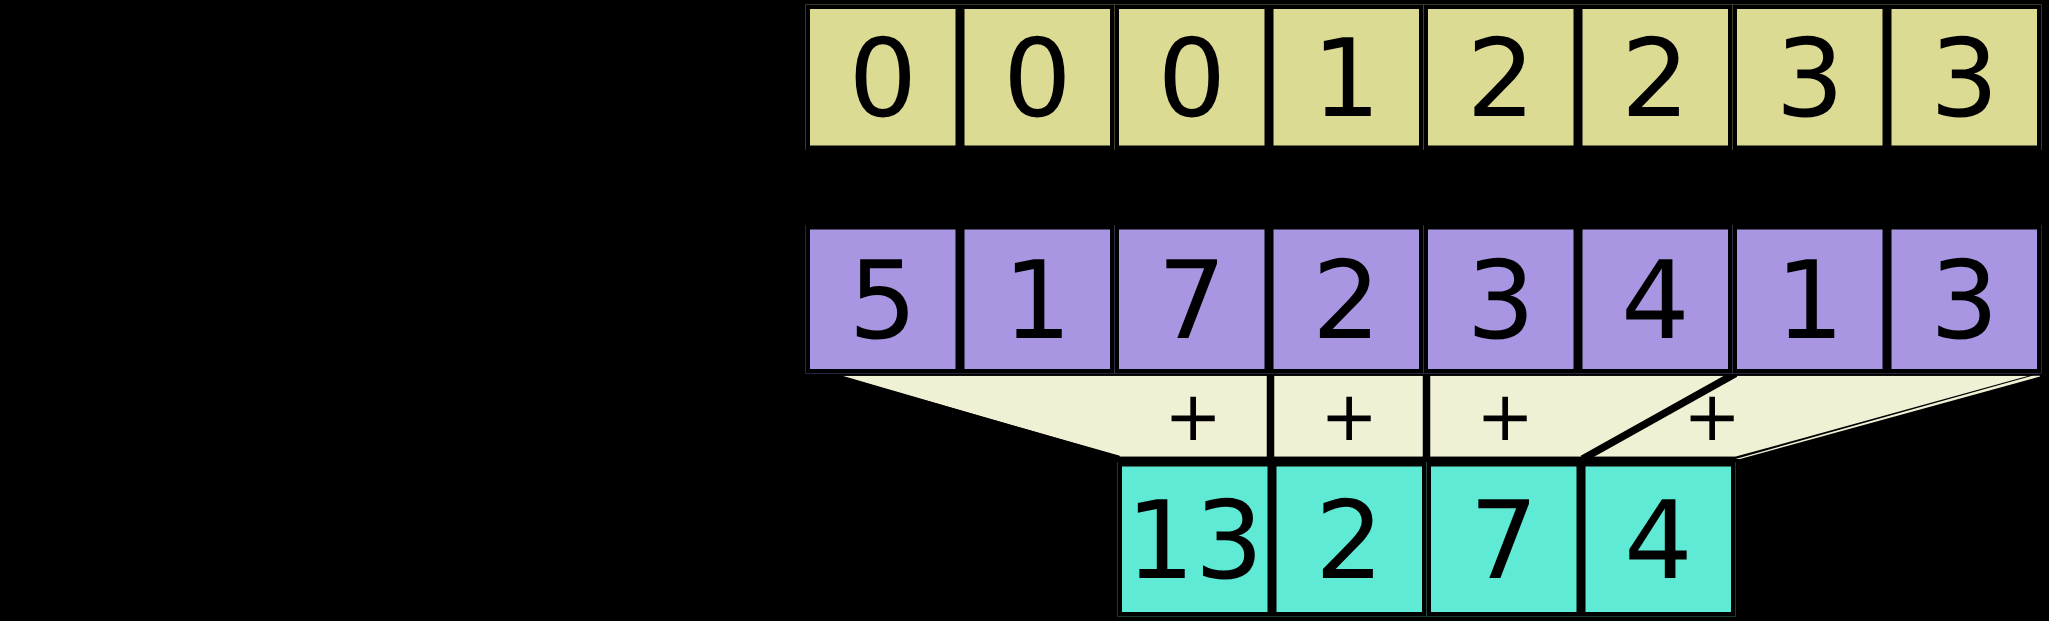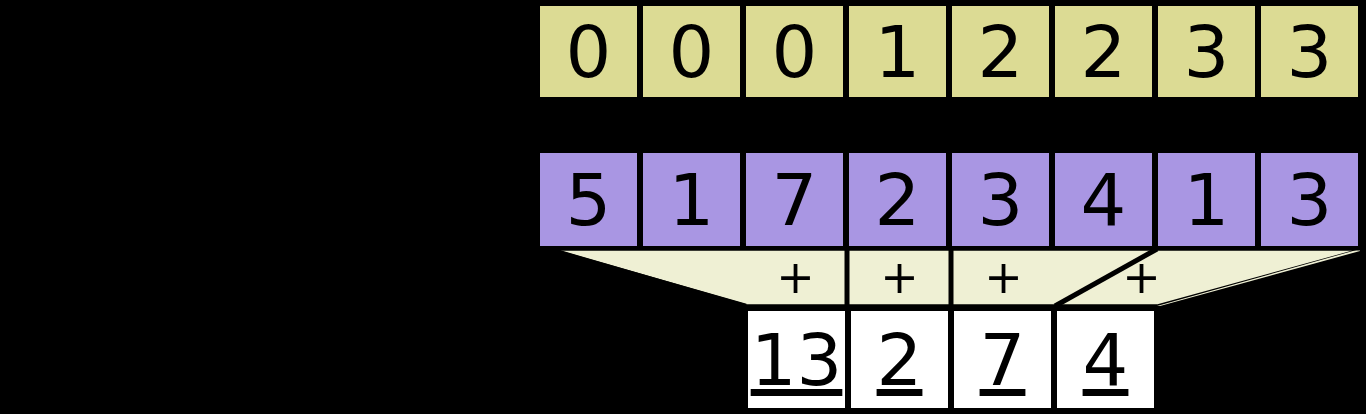--- a/index.html
+++ b/index.html
@@ -29,21 +29,21 @@
     align-items: center;
     justify-content: center;
     font-size: 72px;
     line-height: 1;
     color: #000000;
     letter-spacing: 0px;
     user-select: none;
   }
   .cell.keys   { background: #dcdb94; }
   .cell.vals   { background: #a996e3; }
-  .cell.out    { background: #ffffff; text-decoration: underline; }
+  .cell.out    { background: #5eead4; }
 
   
   #funnel-layer {
     position: absolute;
     left: 0;
     top: 0;
     width: 1366px;
     height: 414px;
     pointer-events: none;
   }

